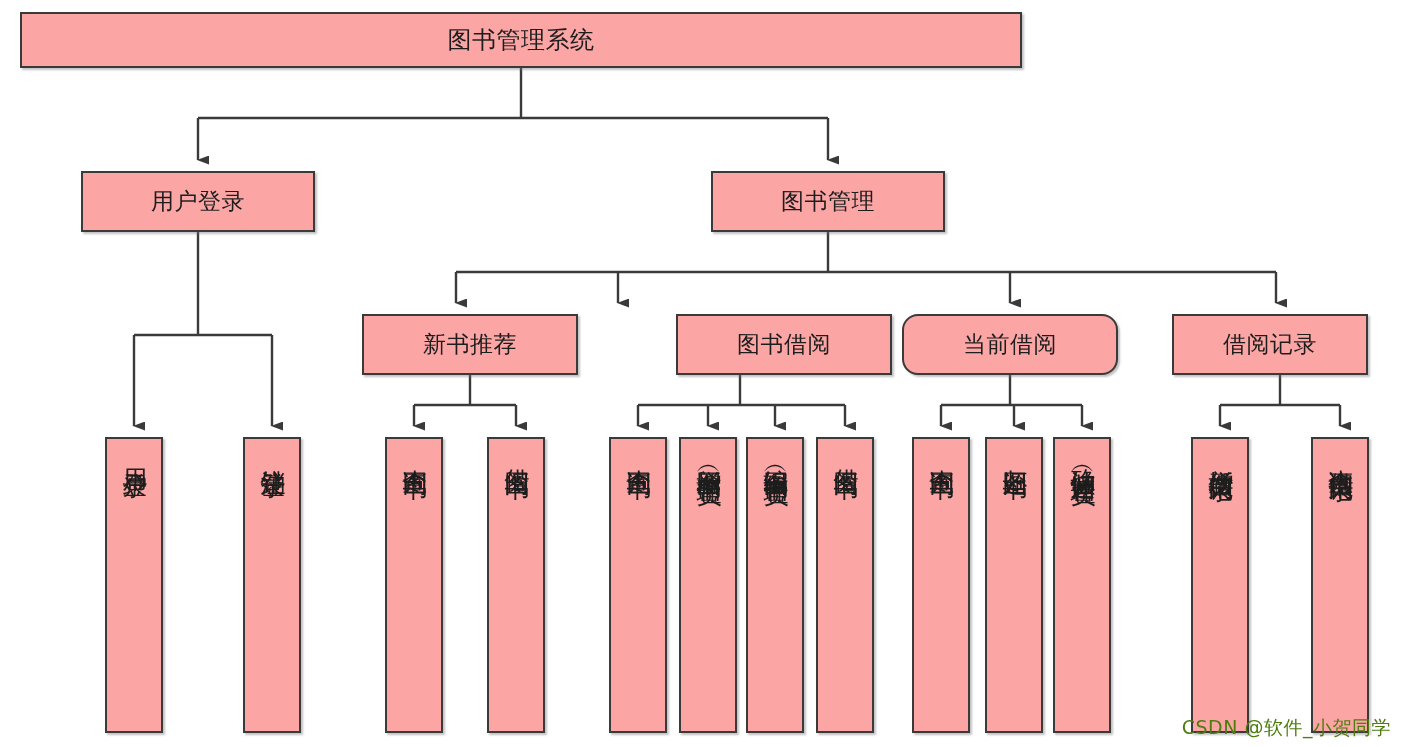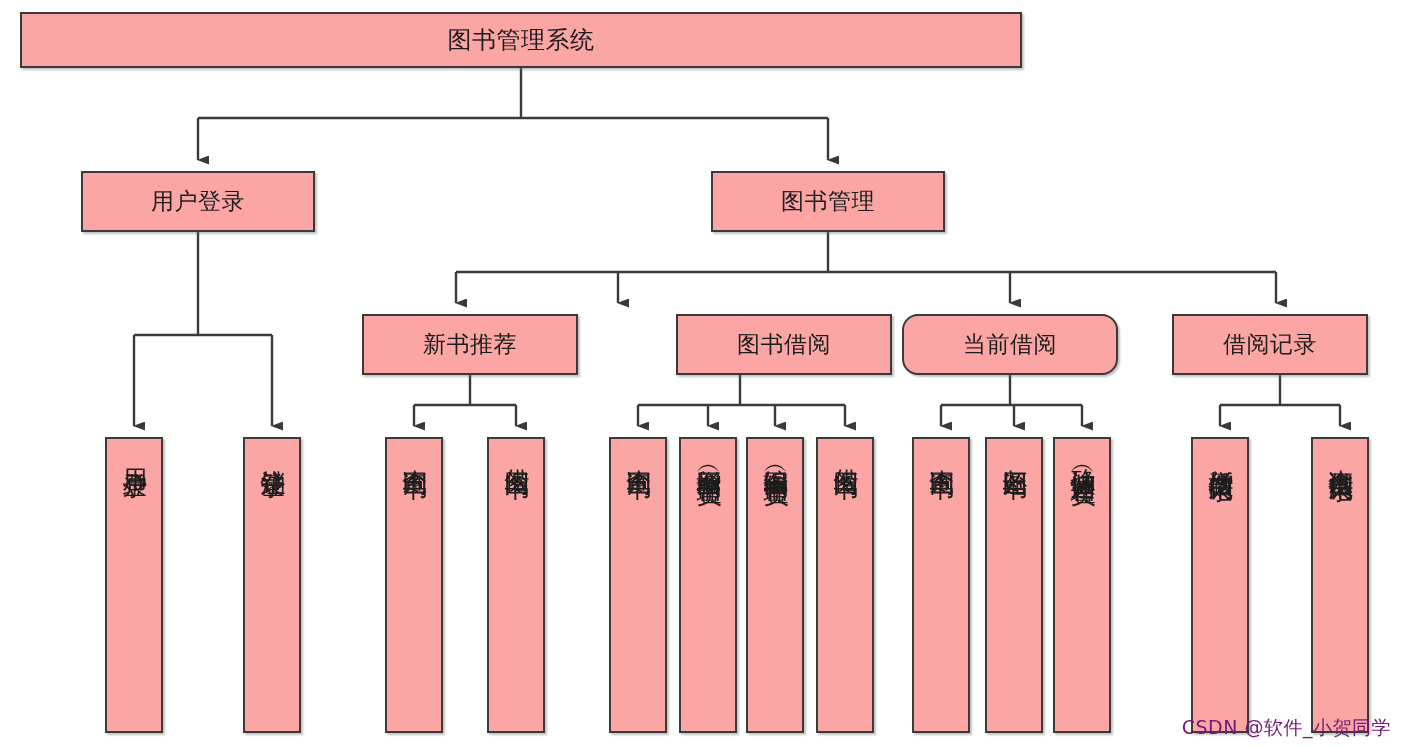--- a/index.html
+++ b/index.html
@@ -76,21 +76,21 @@
     letter-spacing: 2px;
     white-space: nowrap;
   }
 
   
   #watermark {
     position: absolute;
     right: 14px;
     bottom: 6px;
     font-size: 19px;
-    color: #701a75;
+    color: #4d7c0f;
     white-space: nowrap;
     font-family: "DejaVu Sans", "Liberation Sans", sans-serif;
     letter-spacing: 0.5px;
   }
 </style>
 </head>
 <body>
 
 <div id="diagram-root">
 

